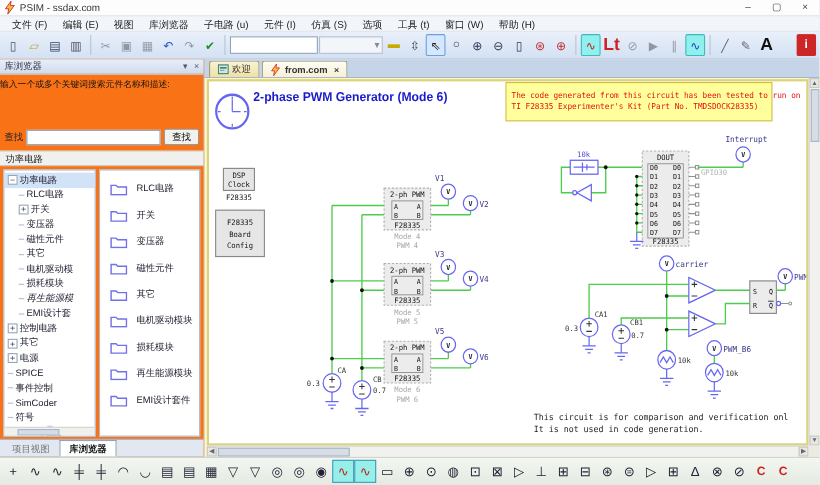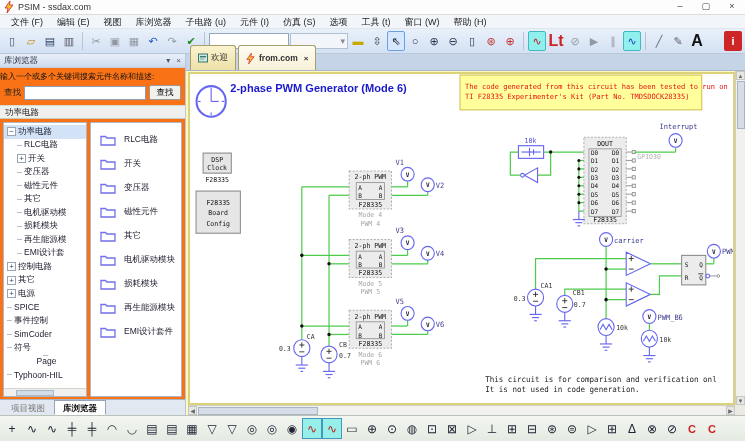--- a/index.html
+++ b/index.html
@@ -40,21 +40,21 @@
   .main { flex:1; display:flex; min-height:0; }
 
   
   .left-panel { width:186px; flex:none; background:#f97316; border-right:1px solid #b8c6da;
     display:flex; flex-direction:column; }
   .lp-header { height:14px; background:linear-gradient(#e8eff9,#cfdcee); border-bottom:1px solid #c2cfe0;
     display:flex; align-items:center; padding:0 4px; }
   .lp-title { font-size:8.5px; color:#334; }
   .lp-ctl { margin-left:auto; display:flex; gap:6px; color:#556; font-size:8px; }
   .lp-hint { font-size:8px; padding:3px 0 1px; white-space:nowrap; overflow:hidden; color:#111; }
-  .lp-search { display:flex; align-items:center; gap:3px; padding:2px 4px; }
+  .lp-search { display:flex; align-items:center; gap:3px; padding:2px 4px;margin-top:32px; }
   .lp-search label { font-size:8.5px; flex:none; }
   .lp-search input { flex:1; height:14px; border:1px solid #8aa0b8; background:#fff; font-size:8.5px; min-width:0; }
   .lp-search button { flex:none; width:32px; height:15px; font-size:8.5px; background:#f1f1ee;
     border:1px solid #999; border-radius:2px; font-family:inherit; }
   .lp-cat { height:14px; margin-top:3px; background:#f0f0ee; border-top:1px solid #d8d8d4; border-bottom:1px solid #c8c8c4;
     font-size:8.5px; line-height:13px; padding-left:5px; color:#222; }
   .lp-body { flex:1; display:flex; gap:3px; padding:3px 3px 2px; min-height:0; }
   .lp-tree { width:84px; flex:none; background:#fff; border:1px solid #a9b7c7; position:relative;
     overflow:hidden; padding-top:2px; }
   .tree-item { height:13.5px; display:flex; align-items:center; font-size:8.5px; white-space:nowrap; color:#223; }
@@ -69,21 +69,21 @@
   .folder-icon { width:16px; height:12px; flex:none; display:flex; }
   .lp-tabs { height:16px; flex:none; background:#e2e8f1; border-top:1px solid #aab6c6;
     display:flex; align-items:stretch; padding-left:2px; }
   .lp-tab { font-size:8.5px; padding:2px 8px 0; color:#777; border:1px solid transparent; }
   .lp-tab.active { background:#fff; border-color:#98a4b8; border-bottom-color:#fff; color:#111; font-weight:bold; }
 
   
   .doc-area { flex:1; display:flex; flex-direction:column; min-width:0; }
   .doc-tabs { height:17px; flex:none; background:#c6d4e8; display:flex; align-items:flex-end;
     padding-left:4px; gap:2px; border-bottom:1px solid #a9b6c8; }
-  .doc-tab { height:25px; display:flex; align-items:center; gap:3px; padding:0 7px;
+  .doc-tab { height:15px; display:flex; align-items:center; gap:3px; padding:0 7px;
     font-size:8.5px; border:1px solid #a89f6e; border-bottom:none; border-radius:3px 3px 0 0;
     background:linear-gradient(#faf3cf,#eee0a8); color:#333; }
   .doc-tab.active { background:linear-gradient(#fffdf2,#f7f0d8); font-weight:bold; }
   .doc-tab .ticon { width:10px; height:10px; display:flex; flex:none; }
   .tab-close { margin-left:3px; font-size:8px; color:#333; }
 
   .canvas { flex:1; position:relative; background:#fef9c3; min-height:0; }
   .sheet { position:absolute; left:2px; top:1px; right:10px; bottom:10px;
     background:#fff; border:2px solid #dcd27a; }
   .sheet svg { width:100%; height:100%; display:block; }
@@ -313,21 +313,21 @@
                 <span>其它</span>
               </div>
               <div class="tree-item" style="padding-left: 13px;">
                 <span class="leafline"></span>
                 <span>电机驱动模</span>
               </div>
               <div class="tree-item" style="padding-left: 13px;">
                 <span class="leafline"></span>
                 <span>损耗模块</span>
               </div>
-              <div class="tree-item" style="padding-left: 13px;">
+              <div class="tree-item" style="padding-left: 13px; font-style: italic;">
                 <span class="leafline"></span>
                 <span>再生能源模</span>
               </div>
               <div class="tree-item" style="padding-left: 13px;">
                 <span class="leafline"></span>
                 <span>EMI设计套</span>
               </div>
               <div class="tree-item" style="padding-left: 3px;">
                 <span class="expander">+</span>
                 <span>控制电路</span>

